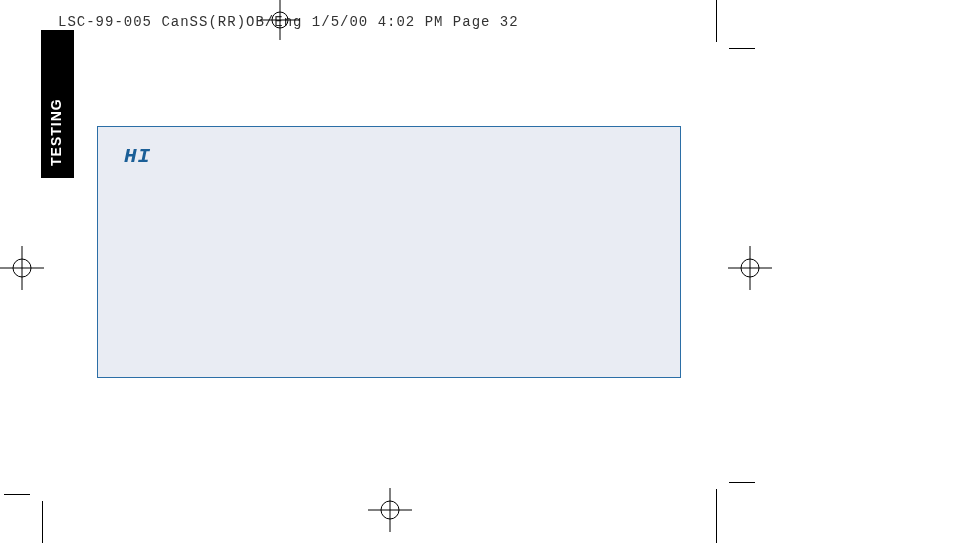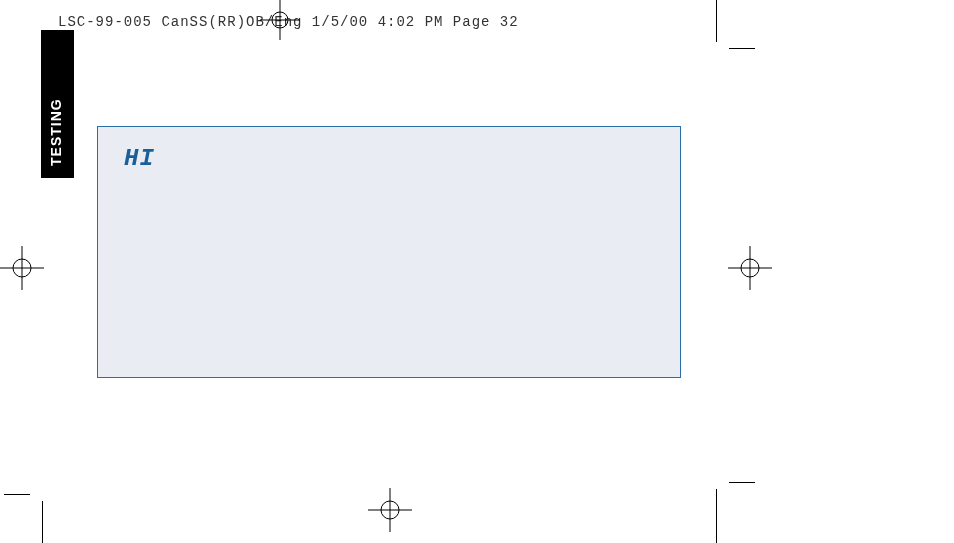--- a/index.html
+++ b/index.html
@@ -51,21 +51,21 @@
     border: 1px solid #2b6ea6;
     background: #e9ecf3;
     box-sizing: border-box;
     padding: 18px 26px;
   }
   .content-box .hi {
     font-family: "Courier New", monospace;
     font-style: italic;
     font-weight: 700;
     color: #1b5f97;
-    font-size: 24px;
+    font-size: 21px;
     letter-spacing: 1px;
   }
 
   
   .mark {
     position: absolute;
     pointer-events: none;
   }
   .mark line, .mark circle {
     stroke: #000;

